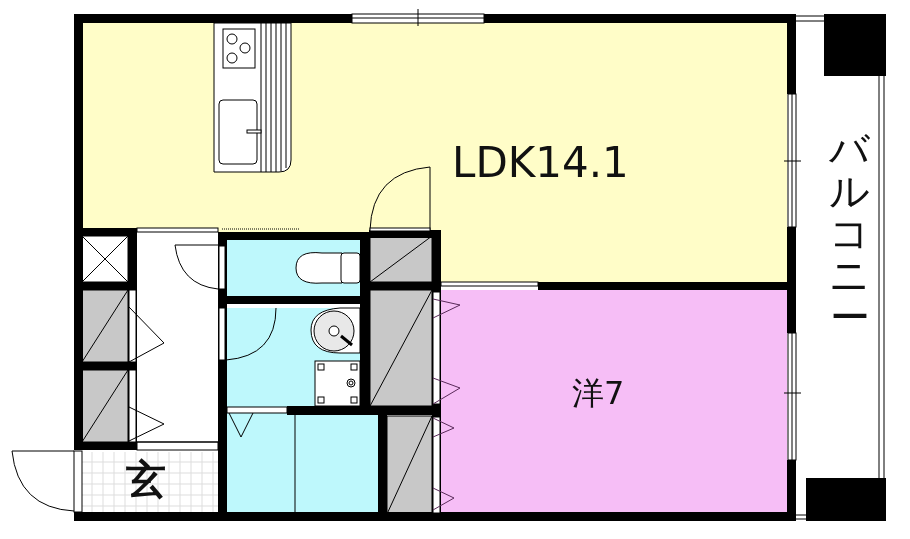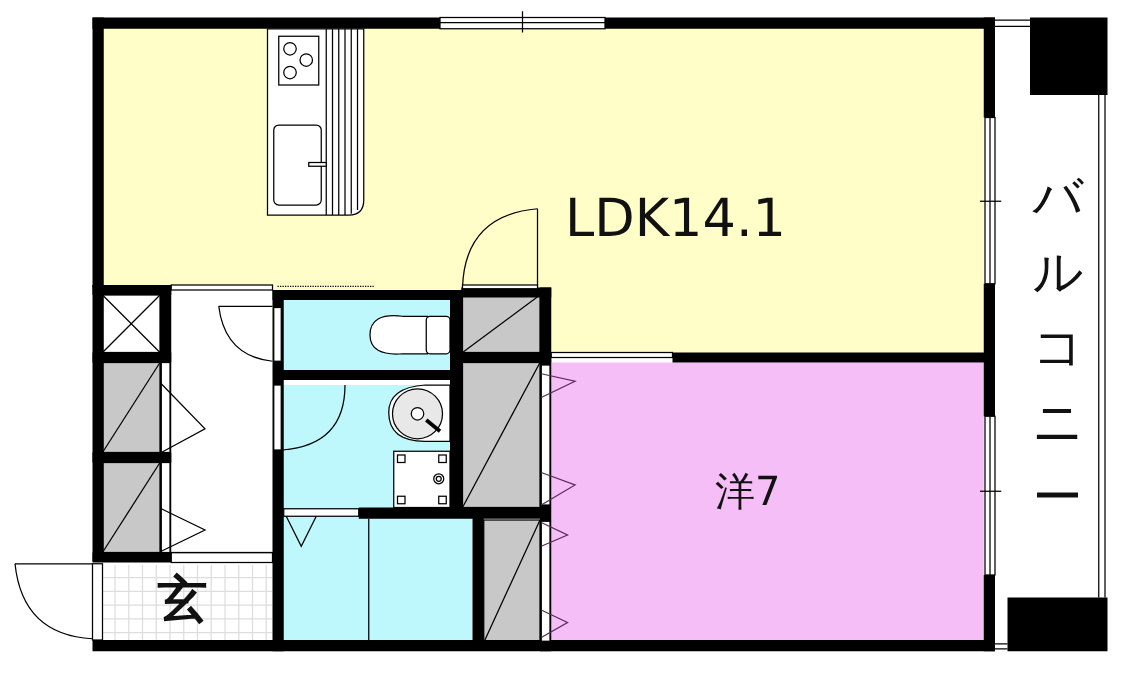--- a/index.html
+++ b/index.html
@@ -1,22 +1,22 @@
 <!DOCTYPE html>
 <html><head>
 <meta charset="utf-8">
 <style>
   html, body { margin: 0; padding: 0; background: #ffffff; }
   body { width: 910px; height: 539px; overflow: hidden; position: relative; }
   #plan { position: absolute; left: 0; top: 0; }
   .label { position: absolute; color: #111; font-family: "DejaVu Sans", sans-serif; white-space: nowrap; }
-  #ldk-label { left: 452px; top: 150px; font-size: 42px; }
+  #ldk-label { left: 452px; top: 138px; font-size: 42px; }
   #yo-label { left: 572px; top: 372px; font-size: 32px; }
   #genkan-label { left: 126px; top: 452px; font-size: 40px; font-weight: bold; }
-  #balcony-label { left: 826px; top: 128px; width: 44px; font-size: 40px; line-height: 60px; text-align: left; white-space: normal; word-break: break-all; }
+  #balcony-label { left: 826px; top: 128px; width: 44px; font-size: 40px; line-height: 42px; text-align: right; white-space: normal; word-break: break-all; }
 </style>
 </head>
 <body>
 
 <svg id="plan" width="910" height="539" viewBox="0 0 910 539" xmlns="http://www.w3.org/2000/svg">
 
   <rect x="82" y="22" width="705" height="262" fill="#FFFDC8"></rect>
   <rect x="440" y="290" width="347" height="222" fill="#F6BEF6"></rect>
   <rect x="136" y="230" width="82" height="218" fill="#FFFFFF"></rect>
   <rect x="226" y="238" width="134" height="60" fill="#BEF8FC"></rect>

